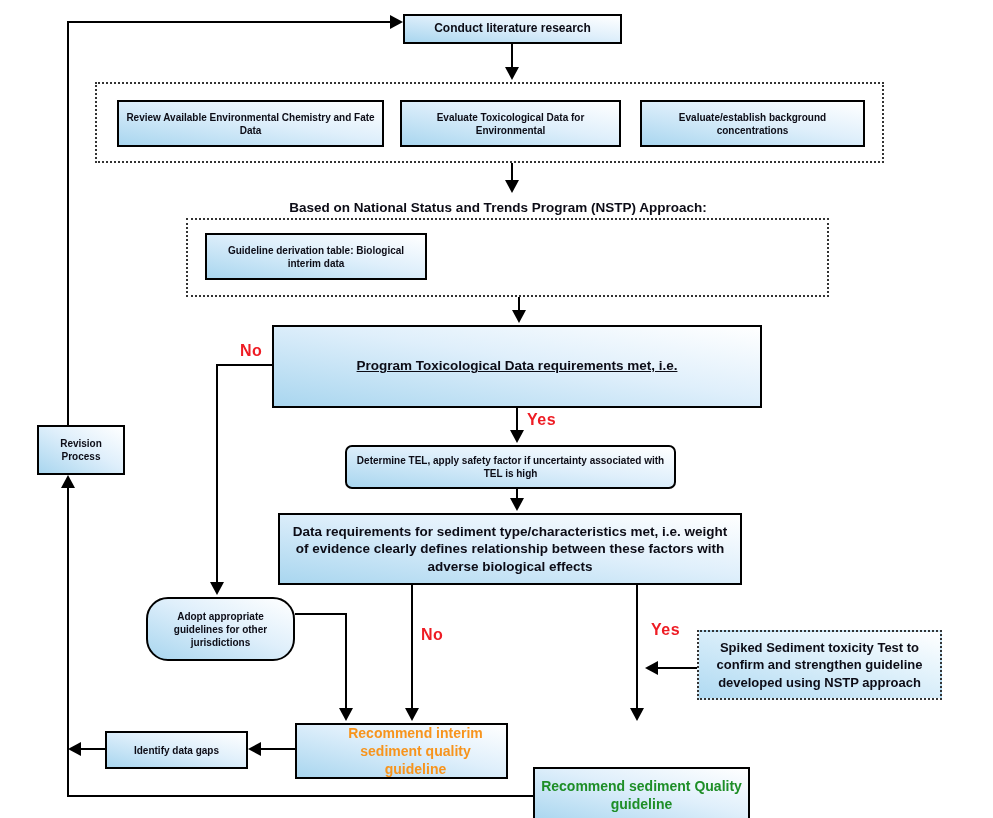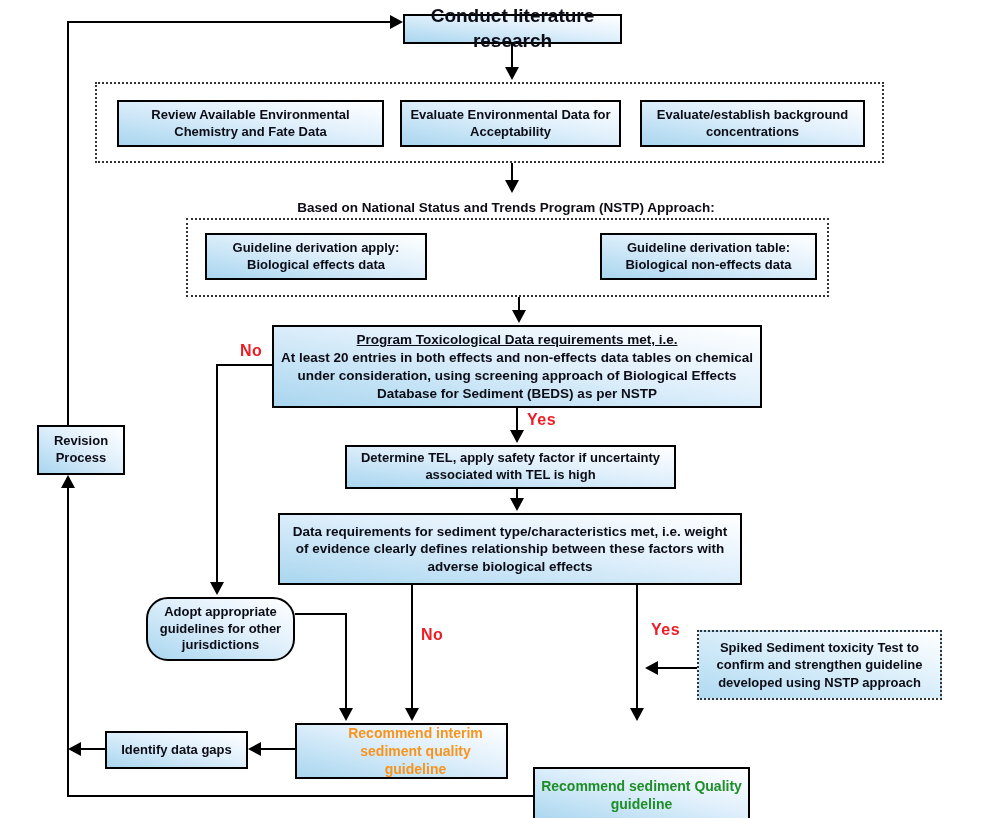--- a/index.html
+++ b/index.html
@@ -5,41 +5,41 @@
   * { margin:0; padding:0; box-sizing:border-box; }
   html,body { background:#fff; }
   body { width:993px; height:818px; font-family:"Liberation Sans", sans-serif; position:relative; overflow:hidden; }
   .stage { position:absolute; left:0; top:0; width:993px; height:818px; background:#fff; }
 
   .box {
     position:absolute; border:2px solid #000;
     background:linear-gradient(to top right,#a9d6ef 0%,#dfeffb 55%,#ffffff 100%);
     display:flex; flex-direction:column; align-items:center; justify-content:center;
     text-align:center; font-weight:bold; color:#0c0c16;
-    font-size:13px; line-height:1.3; padding:2px 6px;
+    font-size:10px; line-height:1.3; padding:2px 6px;
   }
   .dotted { position:absolute; border:2px dotted #333; background:transparent; }
   .dotted.filled {
     background:linear-gradient(to top right,#b0daf2 0%,#e6f4fc 70%,#ffffff 100%);
     display:flex; align-items:center; justify-content:center; text-align:center;
     font-weight:bold; color:#0c0c16; font-size:13px; line-height:1.35; padding:8px 8px;
   }
   .hline, .vline { position:absolute; background:#000; }
   .hline { height:2px; } .vline { width:2px; }
   .arr { position:absolute; width:0; height:0; }
   .arr.down  { border-left:7px solid transparent; border-right:7px solid transparent; border-top:13px solid #000; }
   .arr.up    { border-left:7px solid transparent; border-right:7px solid transparent; border-bottom:13px solid #000; }
   .arr.left  { border-top:7px solid transparent; border-bottom:7px solid transparent; border-right:13px solid #000; }
   .arr.right { border-top:7px solid transparent; border-bottom:7px solid transparent; border-left:13px solid #000; }
   .lbl { position:absolute; font-weight:bold; color:#ee1c24; font-size:16px; letter-spacing:.5px; }
   .heading { position:absolute; font-weight:bold; color:#0c0c16; font-size:13.5px; text-align:center; }
   .underline { text-decoration:underline; display:block; margin-bottom:1px; }
   .orange { color:#f7941d; font-size:14px; }
   .green  { color:#1e8e27; font-size:14px; }
-  .big { font-size:19px; }
+  .big { font-size:12px; }
 </style>
 </head>
 <body>
 
 <div class="stage">
 
   <div class="hline" style="left:67px; top:21px; width:324px;"></div>
   <div class="arr right" style="left:390px; top:15px;"></div>
   <div class="vline" style="left:67px; top:21px; height:404px;"></div>
   <div class="arr up" style="left:61px; top:475px;"></div>
@@ -86,37 +86,35 @@
   <div class="arr left" style="left:68px; top:742px;"></div>
 
   <div class="lbl" style="left:240px; top:342px;">No</div>
   <div class="lbl" style="left:527px; top:411px;">Yes</div>
   <div class="lbl" style="left:421px; top:626px;">No</div>
   <div class="lbl" style="left:651px; top:621px;">Yes</div>
 
   <div class="dotted" style="left:95px; top:82px; width:789px; height:81px;"></div>
   <div class="dotted" style="left:186px; top:218px; width:643px; height:79px;"></div>
 
-  <div class="heading" style="left:196px; top:200px; width:620px;">Based on National Status and Trends Program (NSTP) Approach:</div>
+  <div class="heading" style="left:188px; top:200px; width:620px;">Based on National Status and Trends Program (NSTP) Approach:</div>
 
   <div class="box big" style="left:403px; top:14px; width:219px; height:30px;">Conduct literature research</div>
 
   <div class="box" style="left:117px; top:100px; width:267px; height:47px;">Review  Available Environmental Chemistry and Fate Data</div>
-  <div class="box" style="left:400px; top:100px; width:221px; height:47px;">Evaluate Environmental Data for Acceptability</div>
+  <div class="box" style="left:400px; top:100px; width:221px; height:47px;">Evaluate Toxicological Data for Environmental</div>
   <div class="box" style="left:640px; top:100px; width:225px; height:47px;">Evaluate/establish background concentrations</div>
 
-  <div class="box" style="left:205px; top:233px; width:222px; height:47px;">Guideline derivation apply: Biological effects data</div>
-  <div class="box" style="left:600px; top:233px; width:217px; height:47px;">Guideline derivation table: Biological non-effects data</div>
+  <div class="box" style="left:205px; top:233px; width:222px; height:47px;">Guideline derivation table: Biological interim data</div>
 
   <div class="box" style="left:272px; top:325px; width:490px; height:83px; font-size:13.5px;">
     <span class="underline">Program Toxicological Data requirements met, i.e.</span>
-    <span>At least 20 entries  in both effects and non-effects  data tables on chemical under consideration, using screening approach of Biological Effects Database for Sediment (BEDS) as per NSTP</span>
   </div>
 
-  <div class="box" style="left:345px; top:445px; width:331px; height:44px;">Determine TEL, apply safety factor if uncertainty associated with TEL is high</div>
+  <div class="box" style="left:345px; top:445px; width:331px; height:44px;border-radius:7px;">Determine TEL, apply safety factor if uncertainty associated with TEL is high</div>
 
   <div class="box" style="left:278px; top:513px; width:464px; height:72px; font-size:13.5px;">Data requirements for sediment type/characteristics met, i.e. weight of evidence clearly defines relationship between these factors with adverse biological effects</div>
 
   <div class="box" style="left:146px; top:597px; width:149px; height:64px;border-radius:22px;">Adopt appropriate guidelines for other jurisdictions</div>
 
   <div class="dotted filled" style="left:697px; top:630px; width:245px; height:70px;">Spiked Sediment toxicity Test to confirm  and strengthen guideline developed using NSTP approach</div>
 
   <div class="box" style="left:37px; top:425px; width:88px; height:50px;">Revision Process</div>
 
   <div class="box" style="left:105px; top:731px; width:143px; height:38px;">Identify data gaps</div>

